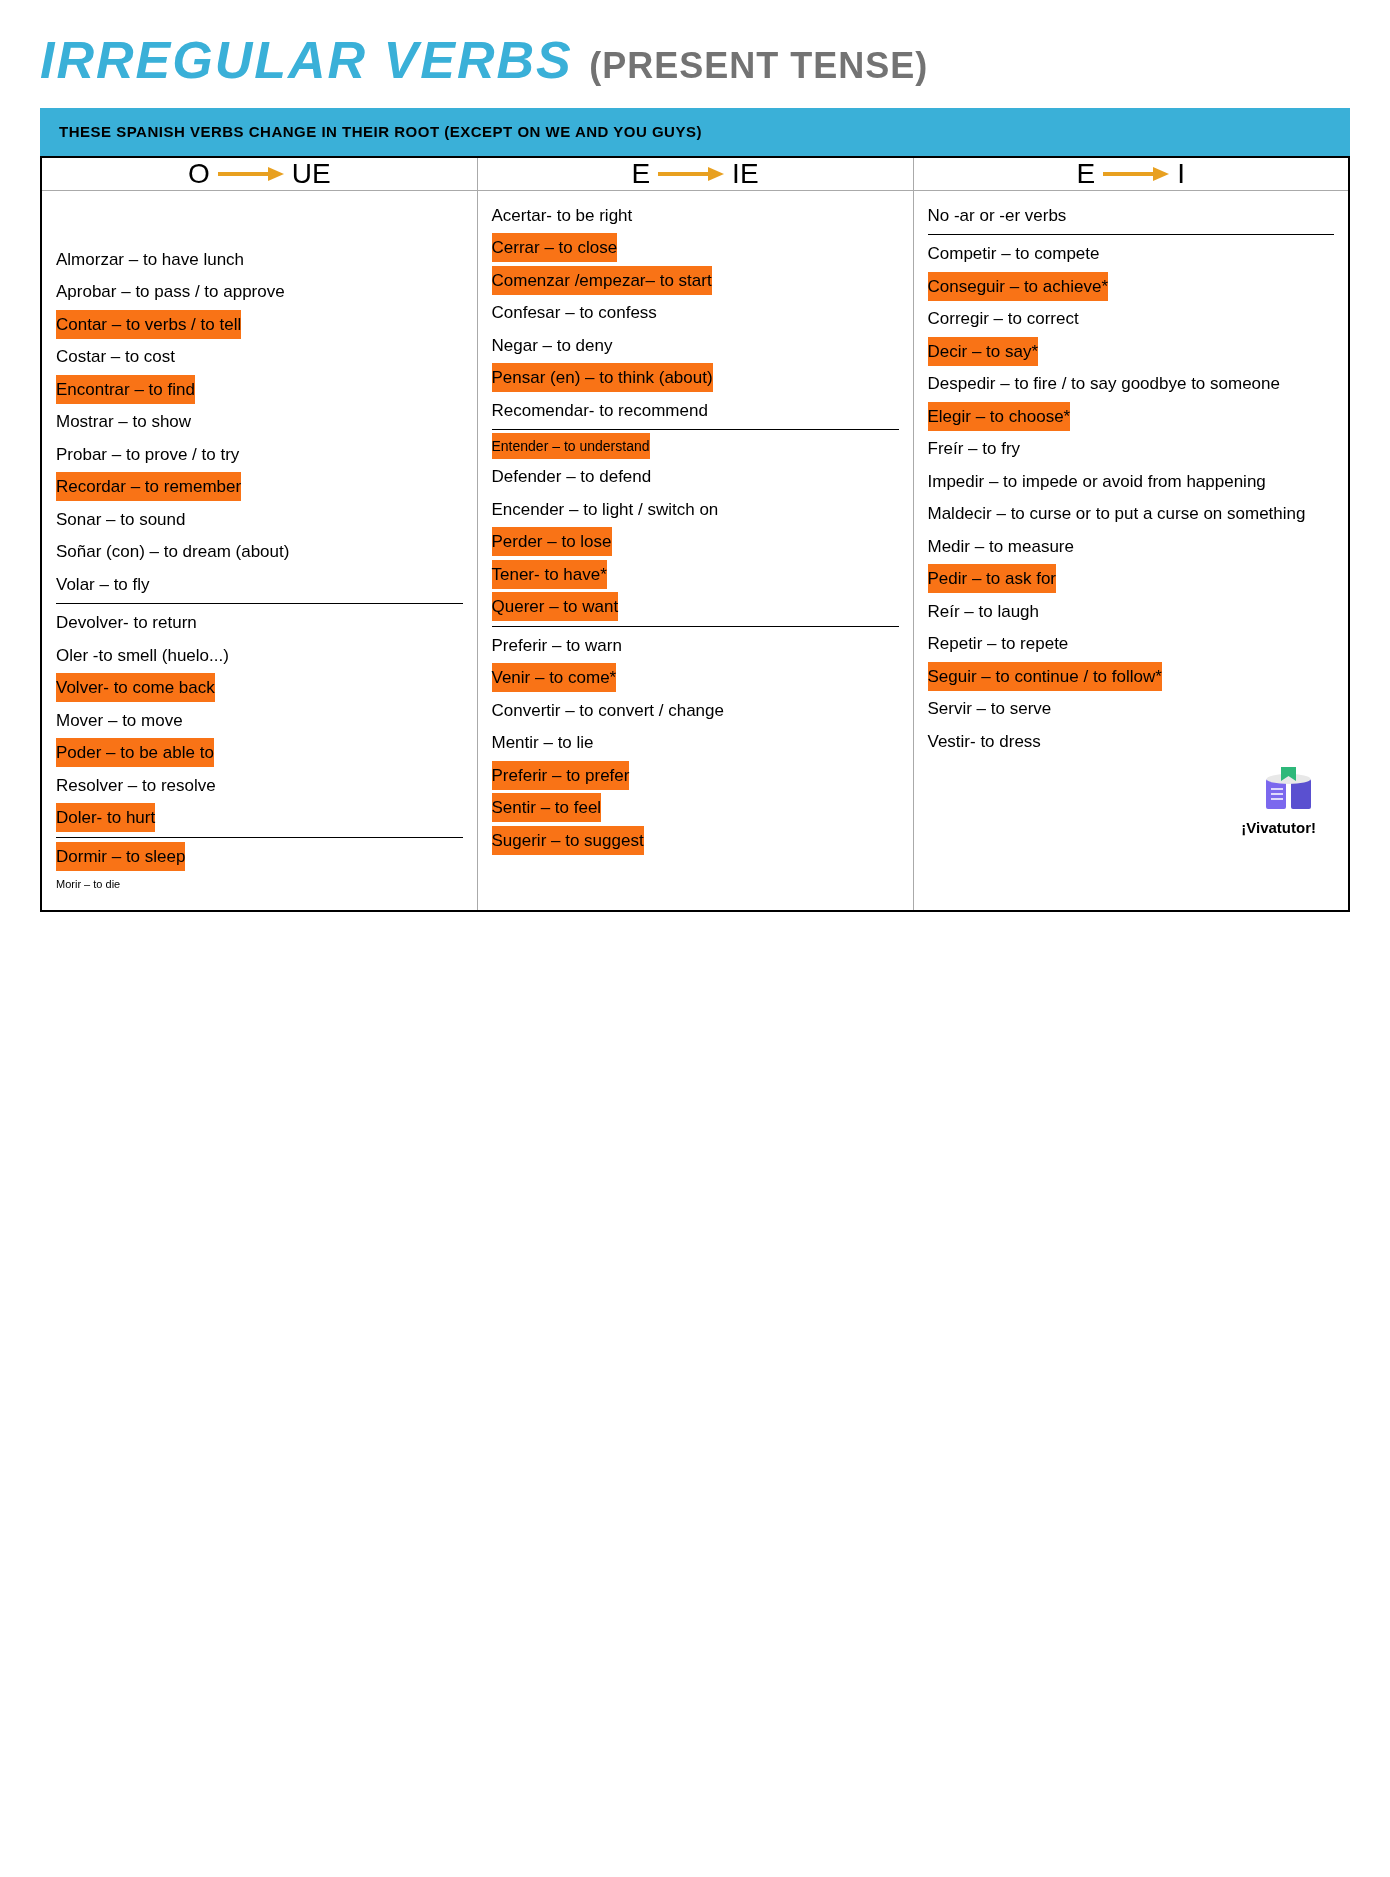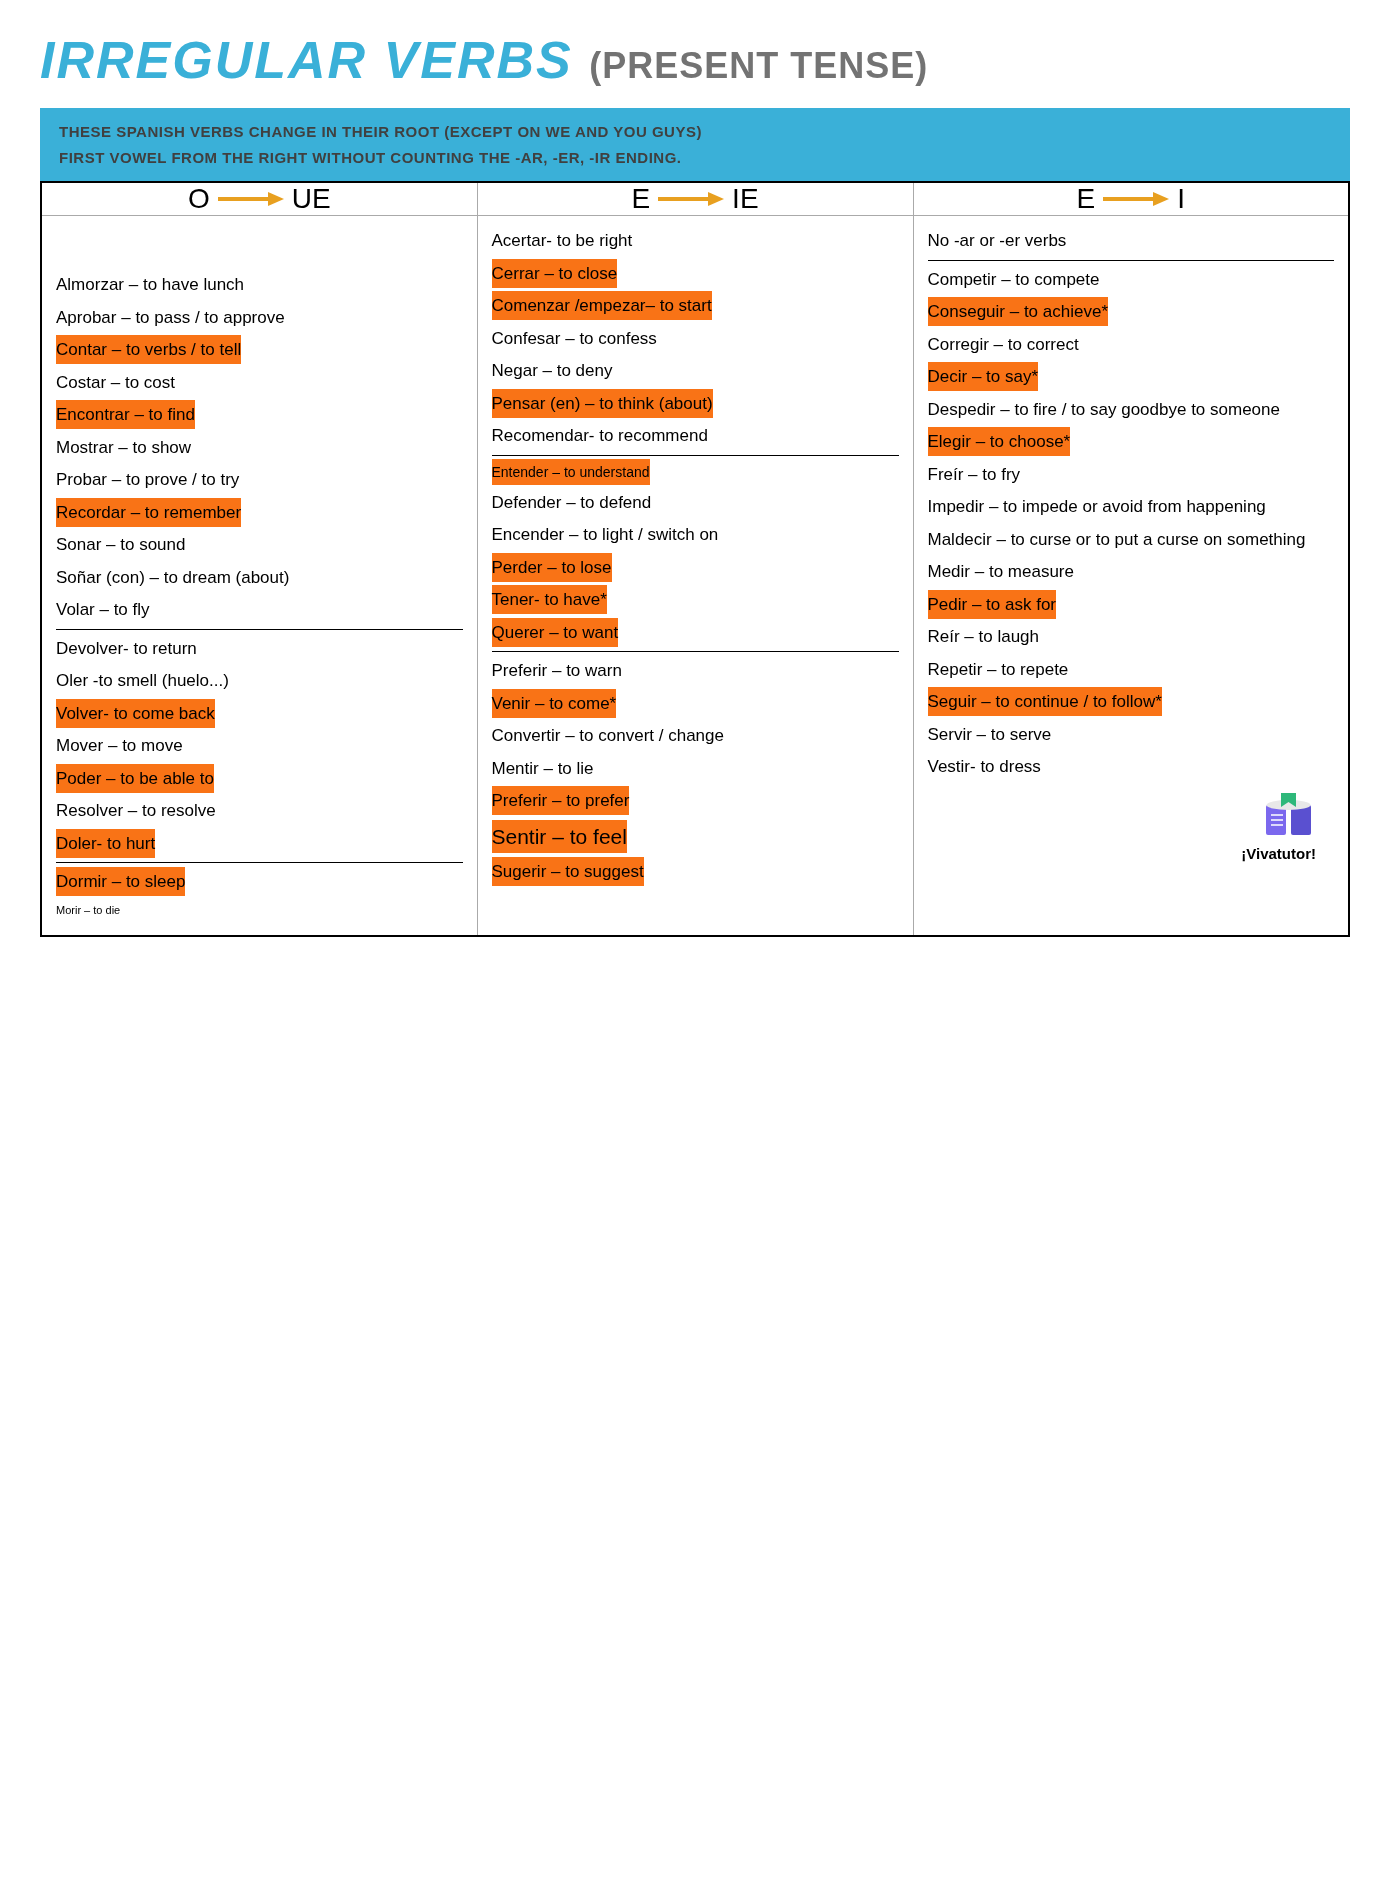--- a/index.html
+++ b/index.html
@@ -20,21 +20,21 @@
     }
     .page-title span.subtitle {
       font-size: 36px;
       font-weight: 700;
       color: #737373;
       font-style: normal;
       letter-spacing: 1px;
     }
     .info-box {
       background: #3ab0d8;
-      color: #404040;
+      color: #000000;
       padding: 10px 18px;
       margin-bottom: 0;
       border: 1px solid #3ab0d8;
     }
     .info-box p {
       font-size: 15px;
       font-weight: 700;
       letter-spacing: 0.5px;
       line-height: 1.7;
       text-transform: uppercase;
@@ -111,21 +111,20 @@
 </head>
 <body>
 
 <div class="page-title">
   <span>IRREGULAR VERBS</span>
   <span class="subtitle">(PRESENT TENSE)</span>
 </div>
 
 <div class="info-box">
   <p>THESE SPANISH VERBS CHANGE IN THEIR ROOT (EXCEPT ON WE AND YOU GUYS)</p>
-  <p>FIRST VOWEL FROM THE RIGHT WITHOUT COUNTING THE -AR, -ER, -IR ENDING.</p>
 </div>
 
 <table class="main-table">
   <thead>
     <tr>
       <th class="col-header">
         <div class="arrow-row">
           <span>O</span>
           <svg class="arrow-icon" viewBox="0 0 70 22" xmlns="http://www.w3.org/2000/svg">
             <line x1="2" y1="11" x2="52" y2="11" stroke="#e8a020" stroke-width="4"></line>
@@ -198,21 +197,21 @@
               <div class="verb-item-block" style="font-size: 17px; line-height: 1.5;">Defender – to defend</div>
               <div class="verb-item-block" style="font-size: 17px; line-height: 1.5;">Encender – to light / switch on</div>
               <div class="verb-item-block"><span class="verb-item hl" style="display: inline; font-size: 17px; line-height: 1.5;">Perder – to lose</span></div>
               <div class="verb-item-block"><span class="verb-item hl" style="display: inline; font-size: 17px; line-height: 1.5;">Tener- to have*</span></div>
               <div class="verb-item-block has-border-bottom"><span class="verb-item hl" style="display: inline; font-size: 17px; line-height: 1.5;">Querer – to want</span></div>
               <div class="verb-item-block" style="font-size: 17px; line-height: 1.5;">Preferir – to warn</div>
               <div class="verb-item-block"><span class="verb-item hl" style="display: inline; font-size: 17px; line-height: 1.5;">Venir – to come*</span></div>
               <div class="verb-item-block" style="font-size: 17px; line-height: 1.5;">Convertir – to convert / change</div>
               <div class="verb-item-block" style="font-size: 17px; line-height: 1.5;">Mentir – to lie</div>
               <div class="verb-item-block"><span class="verb-item hl" style="display: inline; font-size: 17px; line-height: 1.5;">Preferir – to prefer</span></div>
-              <div class="verb-item-block"><span class="verb-item hl" style="display: inline; font-size: 21px; line-height: 1.5;">Sentir – to feel</span></div>
+              <div class="verb-item-block"><span class="verb-item hl" style="display: inline; font-size: 17px; line-height: 1.5;">Sentir – to feel</span></div>
               <div class="verb-item-block"><span class="verb-item hl" style="display: inline; font-size: 17px; line-height: 1.5;">Sugerir – to suggest</span></div>
             </div>
           </div>
       </td>
       <td>
         <div class="col-content" id="col-3">
           <div>
               <div class="verb-item-block has-border-bottom" style="font-size: 17px; line-height: 1.5;">No -ar or -er verbs</div>
               <div class="verb-item-block" style="font-size: 17px; line-height: 1.5;">Competir – to compete</div>
               <div class="verb-item-block"><span class="verb-item hl" style="display: inline; font-size: 17px; line-height: 1.5;">Conseguir – to achieve*</span></div>

